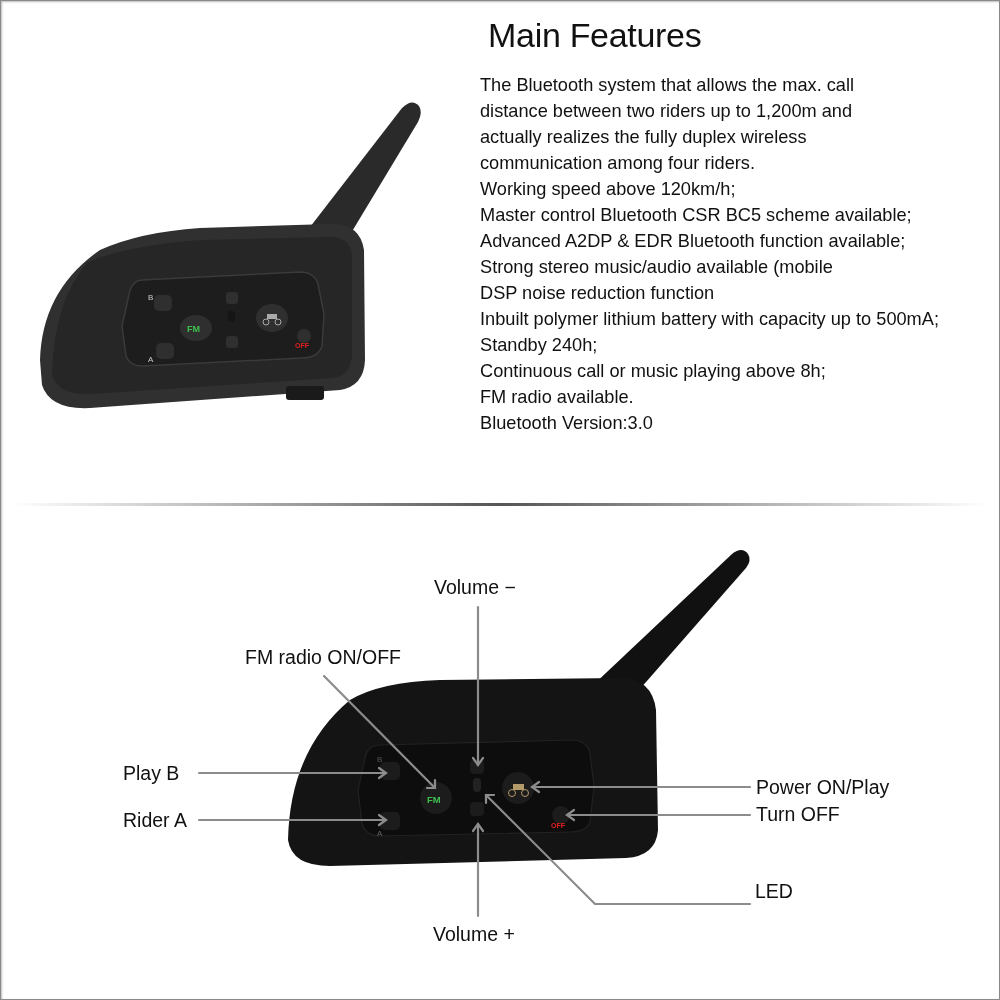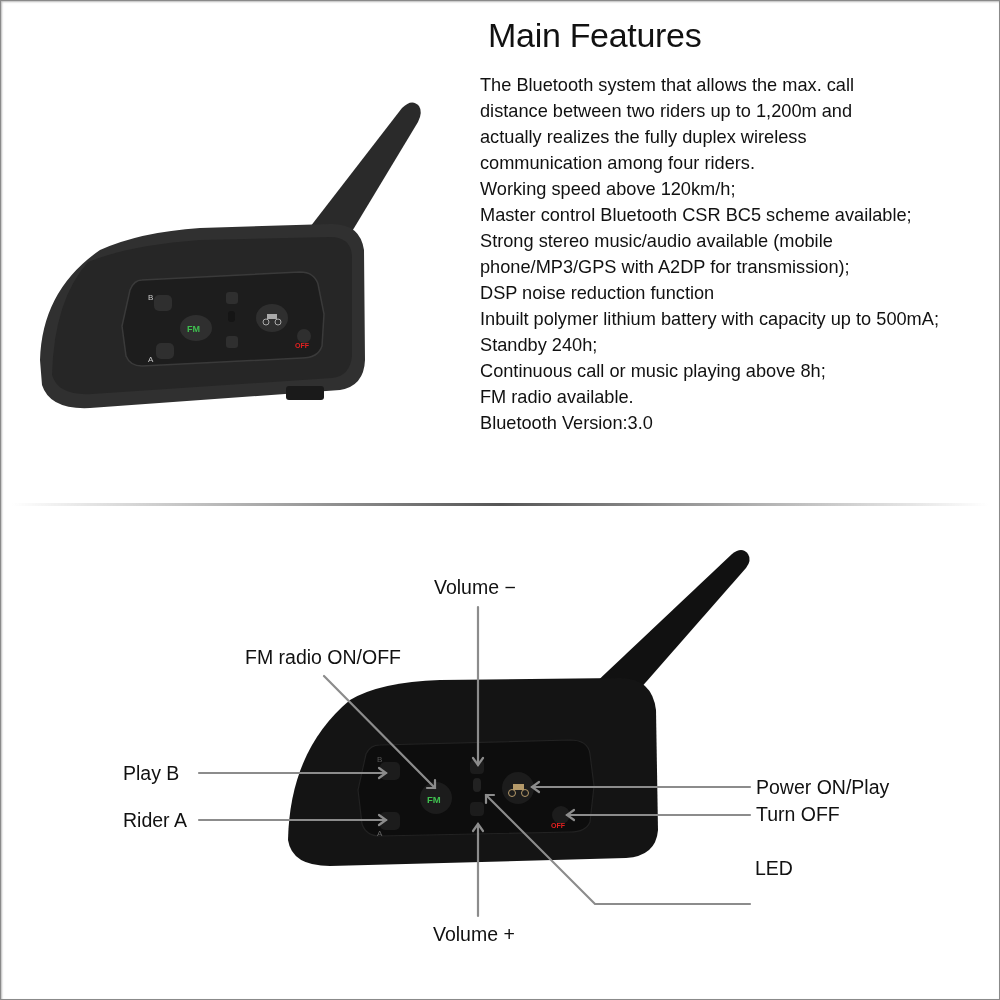--- a/index.html
+++ b/index.html
@@ -48,22 +48,22 @@
 </svg>
 
 <div class="title">Main Features</div>
 <ul class="features">
   <li>The Bluetooth system that allows the max. call</li>
   <li>distance between two riders up to 1,200m and</li>
   <li>actually realizes the fully duplex wireless</li>
   <li>communication among four riders.</li>
   <li>Working speed above 120km/h;</li>
   <li>Master control Bluetooth CSR BC5 scheme available;</li>
+  <li>Advanced A2DP &amp; EDR Bluetooth function available;</li>
   <li>Strong stereo music/audio available (mobile</li>
-  <li>phone/MP3/GPS with A2DP for transmission);</li>
   <li>DSP noise reduction function</li>
   <li>Inbuilt polymer lithium battery with capacity up to 500mA;</li>
   <li>Standby 240h;</li>
   <li>Continuous call or music playing above 8h;</li>
   <li>FM radio available.</li>
   <li>Bluetooth Version:3.0</li>
 </ul>
 
 <div class="divider"></div>
 
@@ -111,14 +111,14 @@
       <polyline points="473,831 478,824 483,831"></polyline>
   </g>
 </svg>
 
 <div class="label" style="left:434px;top:576px;">Volume −</div>
 <div class="label" style="left:245px;top:646px;">FM radio ON/OFF</div>
 <div class="label" style="left:123px;top:762px;">Play B</div>
 <div class="label" style="left:123px;top:809px;">Rider A</div>
 <div class="label" style="left:756px;top:776px;">Power ON/Play</div>
 <div class="label" style="left:756px;top:803px;">Turn OFF</div>
-<div class="label" style="left:755px;top:857px;">LED</div>
+<div class="label" style="left:755px;top:880px;">LED</div>
 <div class="label" style="left:433px;top:923px;text-align:right;">Volume +</div>
 
 </body></html>

